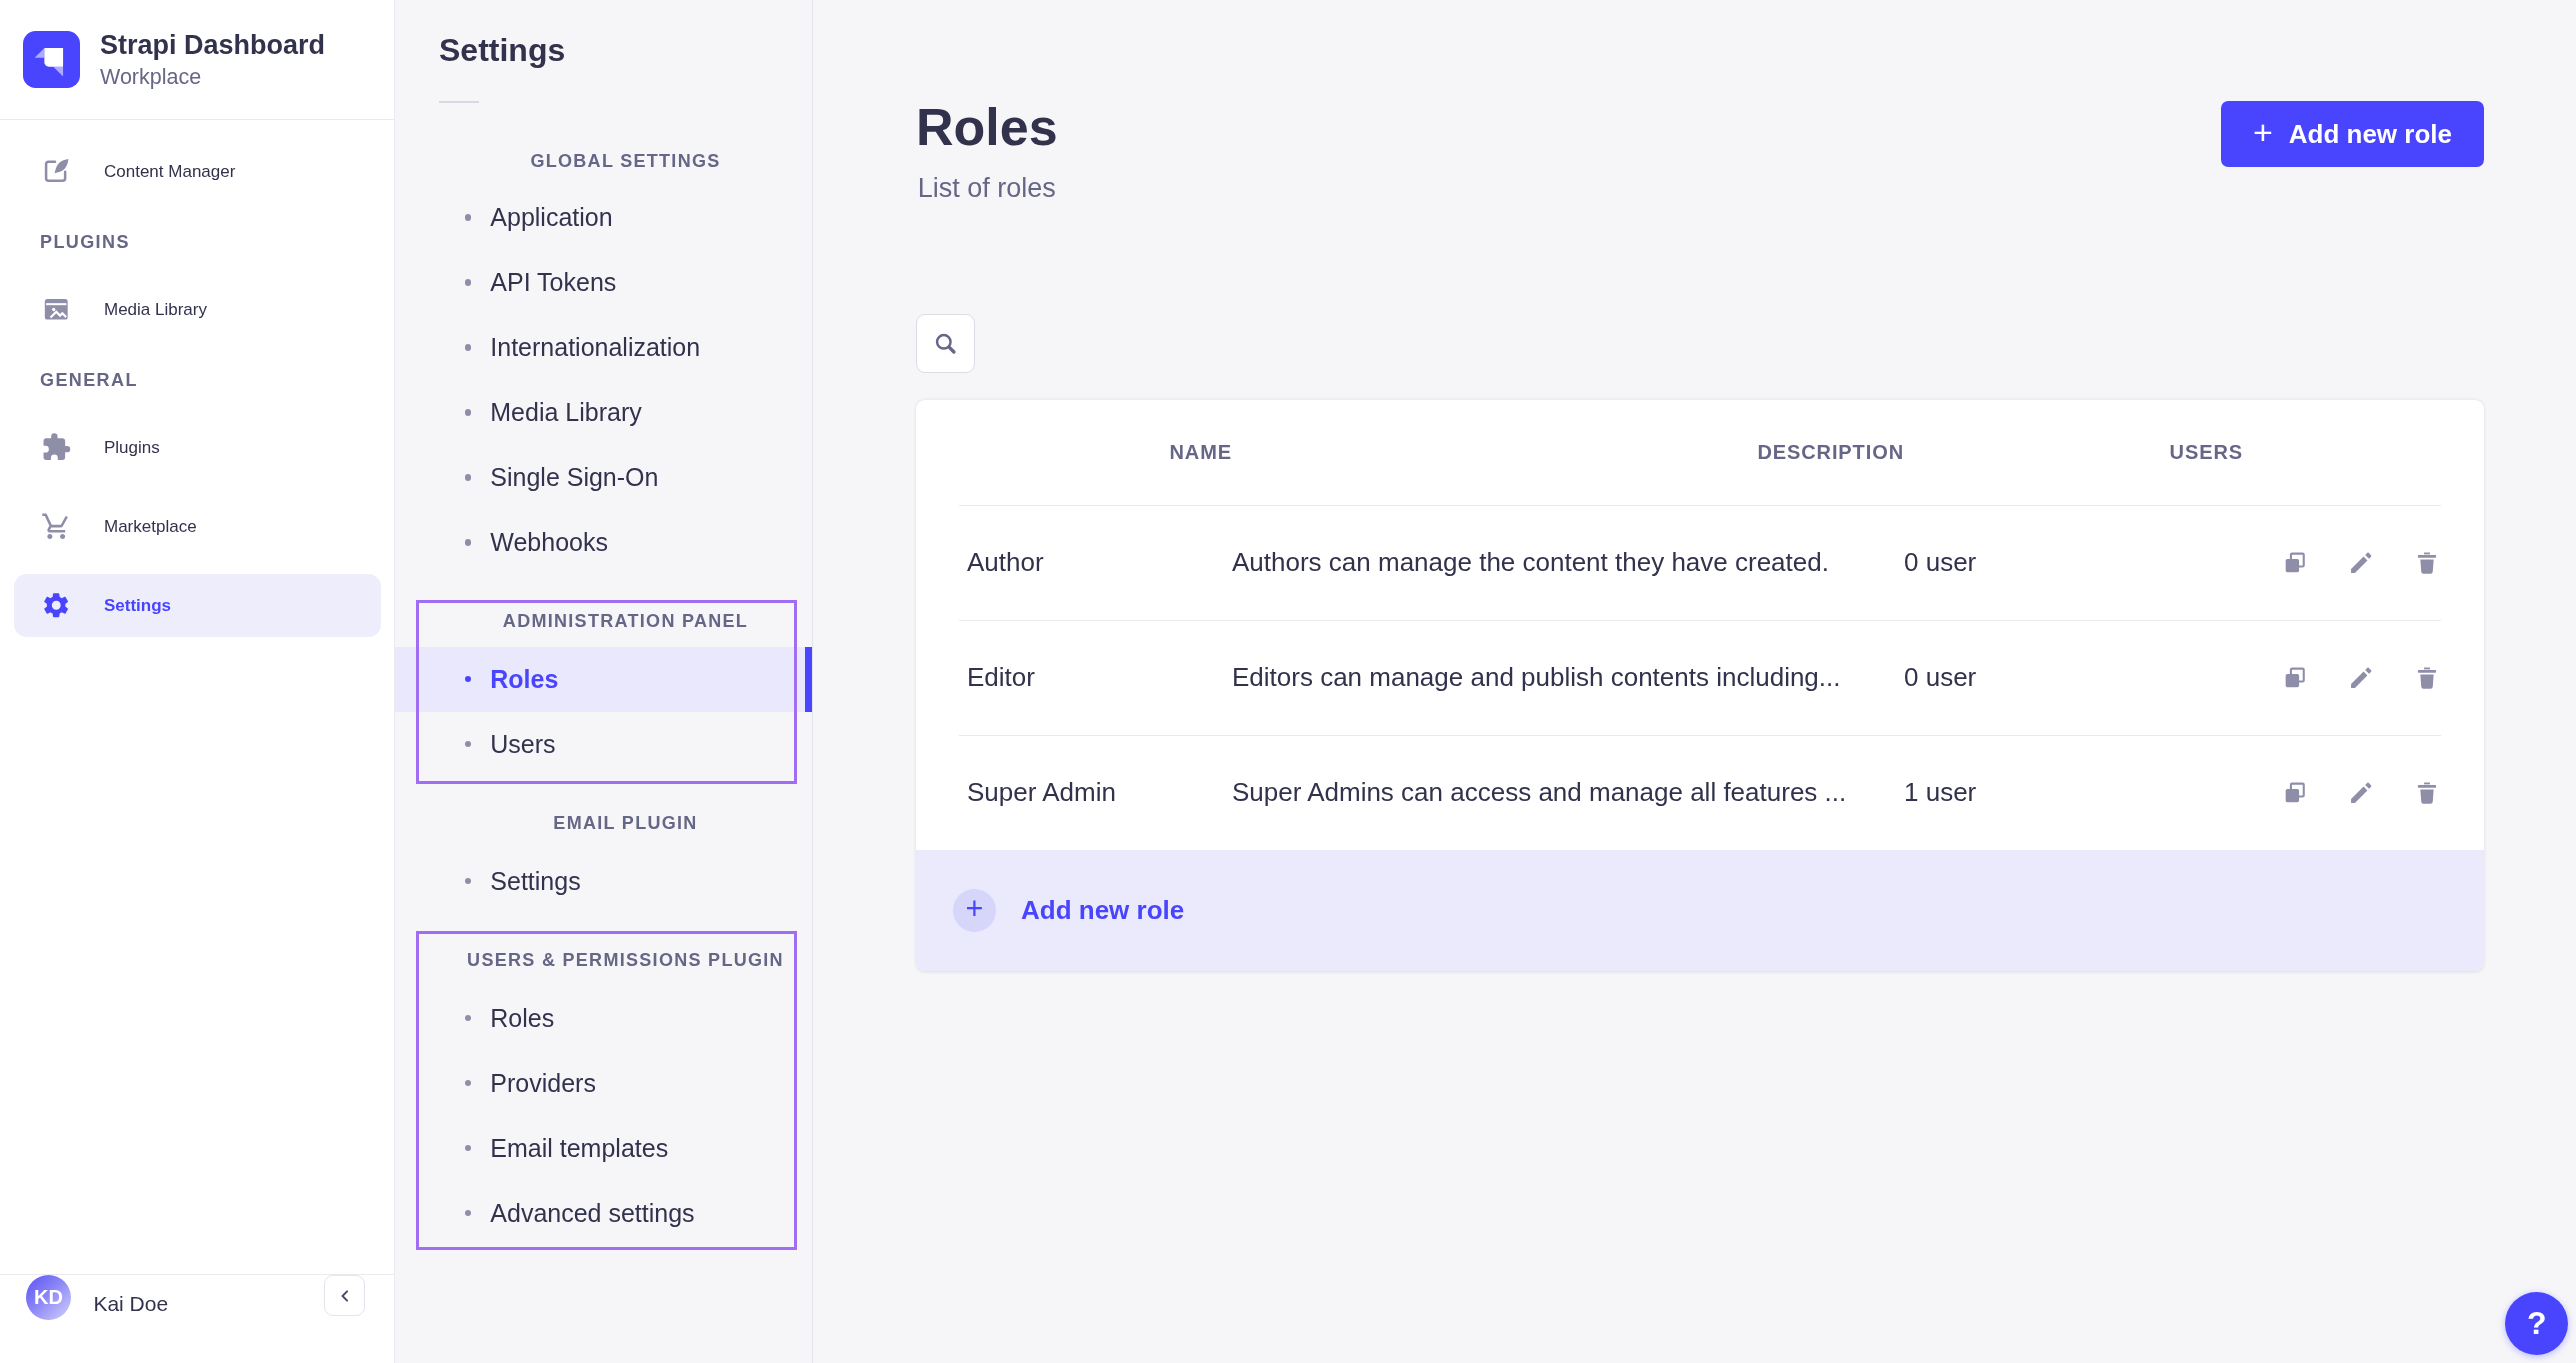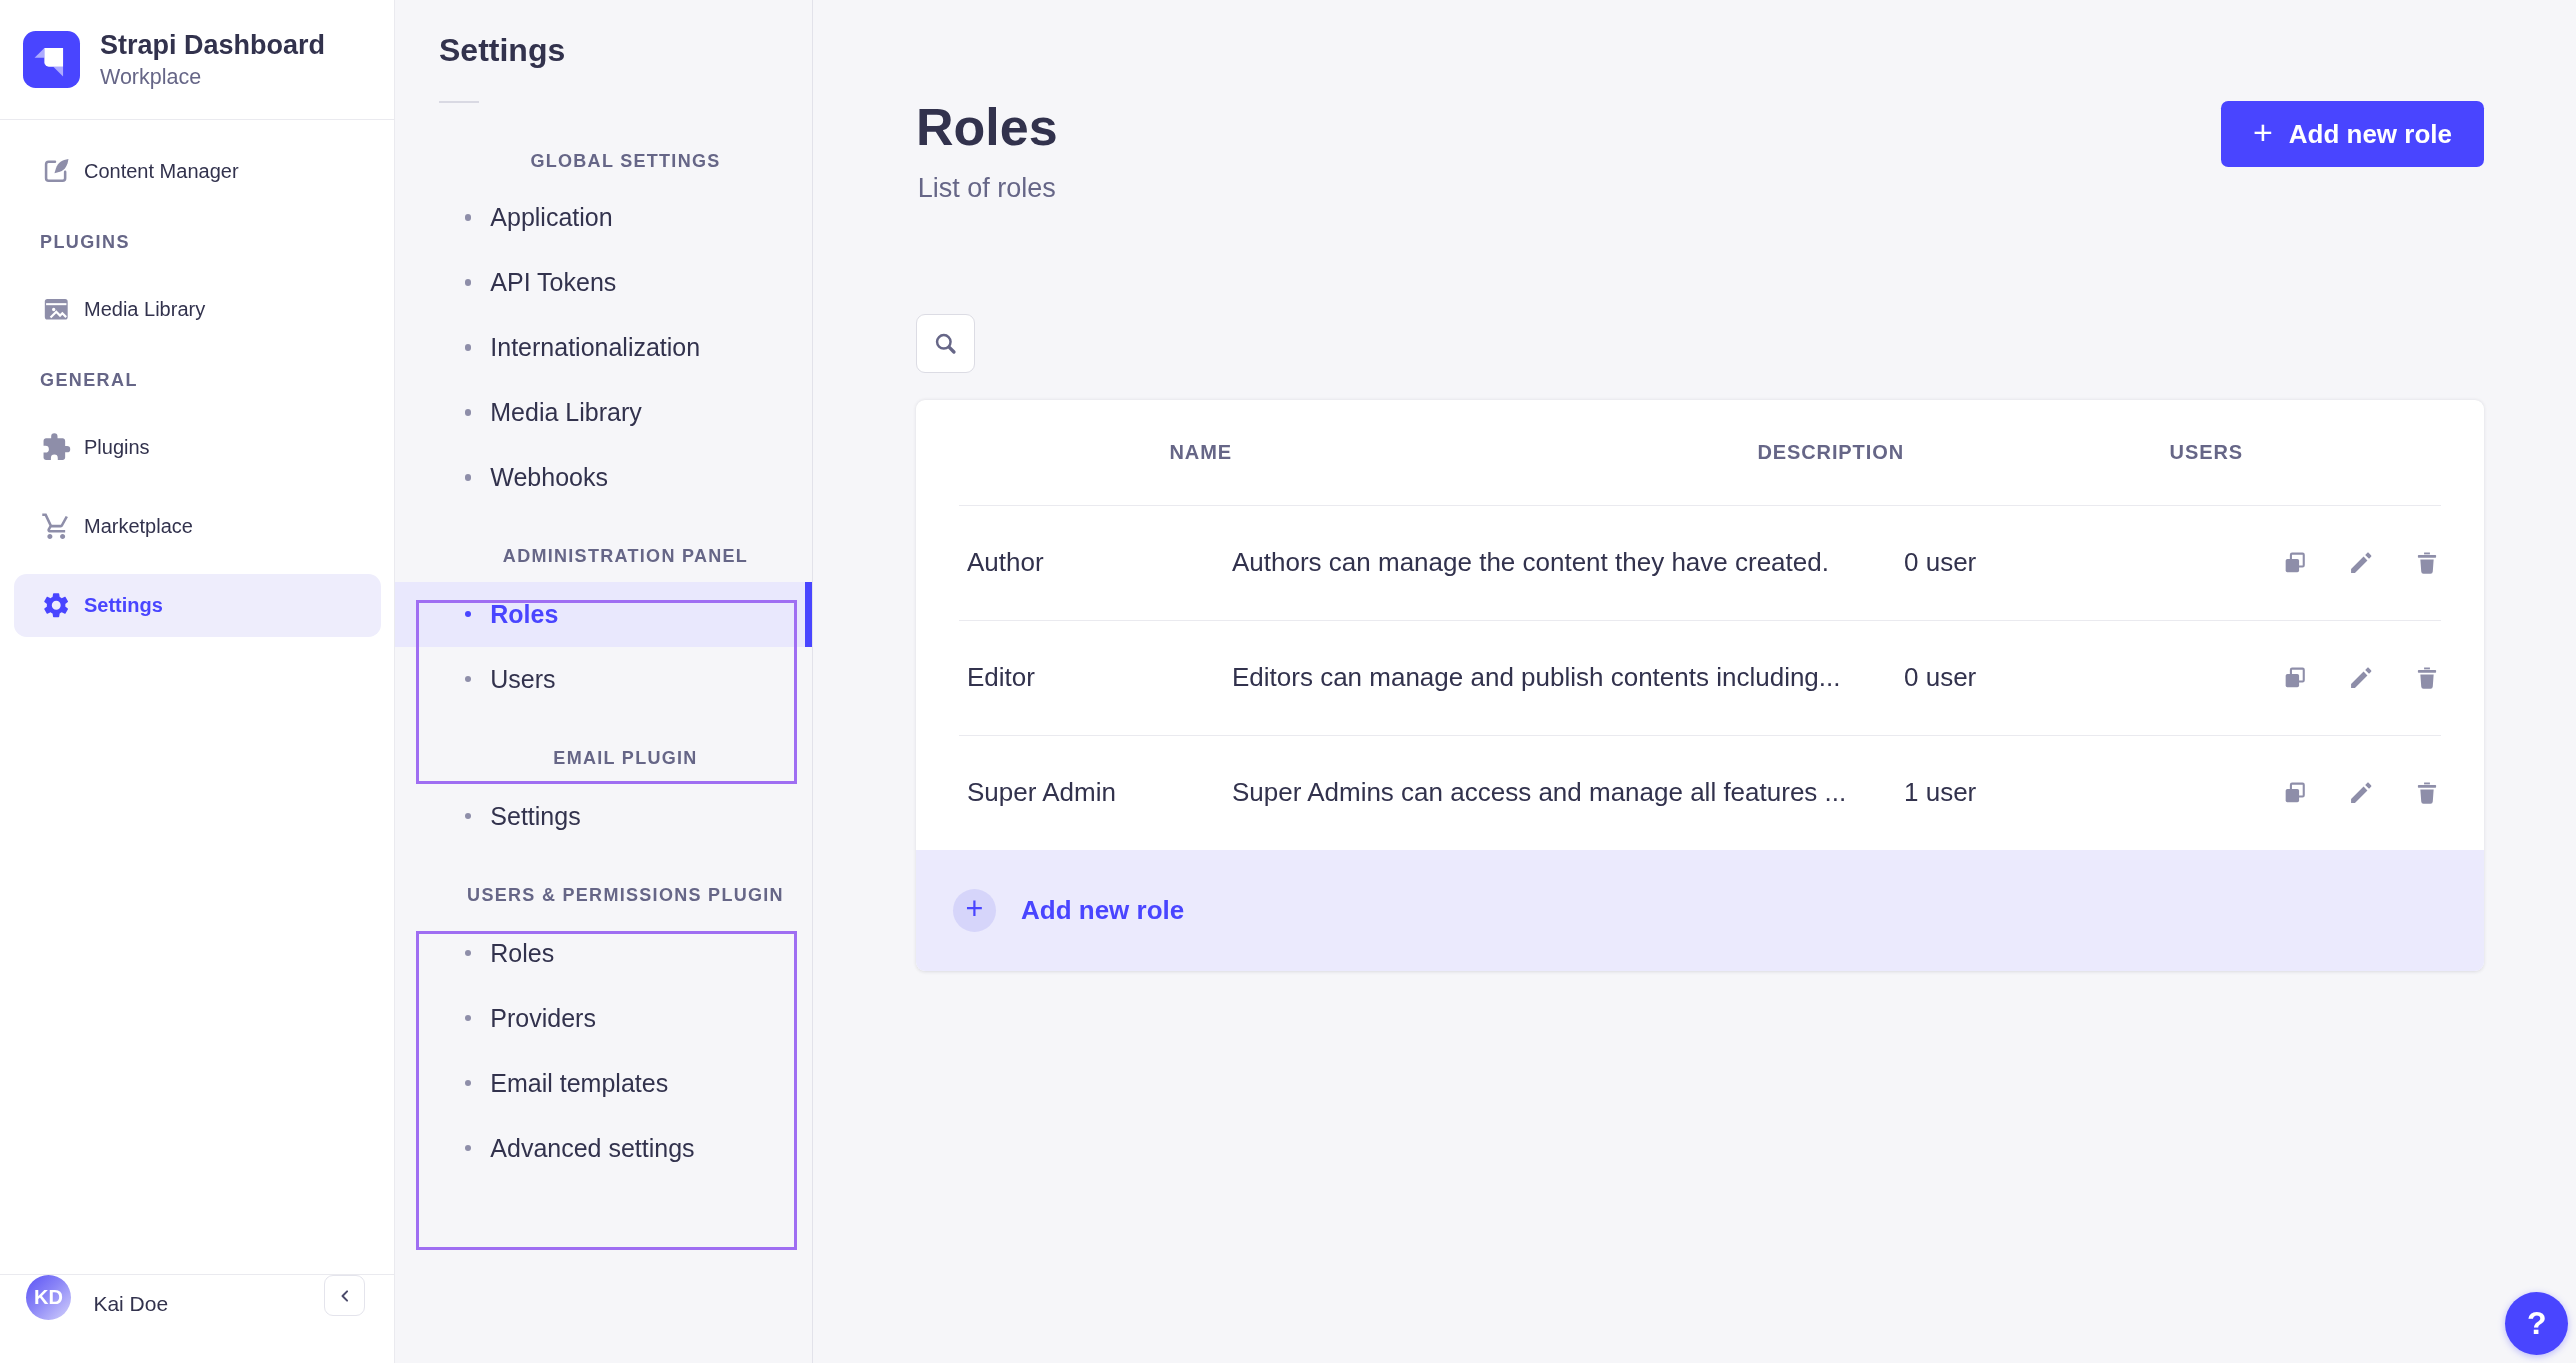--- a/index.html
+++ b/index.html
@@ -15,22 +15,22 @@
     border-right:0.9px solid #eaeaef; display:flex; flex-direction:column;
     flex-shrink:0;
   }
   .brand { height:120px; border-bottom:0.9px solid #eaeaef; display:flex; align-items:center; gap:20px; padding:0 23px; }
   .logo { width:57px; height:57px; border-radius:12.6px; background:#4945ff; flex-shrink:0; }
   .brand-title { font-size:27px; font-weight:700; color:#32324d; line-height:1.2; }
   .brand-sub { font-size:21.5px; color:#666687; margin-top:2.7px; }
   .nav { padding-top:20px; }
   .nav-item {
     height:63px; margin:0 13.5px 16px 13.5px; border-radius:12.6px;
-    display:flex; align-items:center; gap:13px; padding-left:27px;
-    font-size:20px; font-weight:500; color:#32324d; cursor:pointer;
+    display:flex; align-items:center; gap:33px; padding-left:27px;
+    font-size:17px; font-weight:500; color:#32324d; cursor:pointer;
   }
   .nav-item .ico { width:30.5px; height:30.5px; color:#8e8ea9; flex-shrink:0; display:block; }
   .nav-item.active { background:#eeedfc; color:#4945ff; font-weight:600; }
   .nav-item.active .ico { color:#4945ff; }
   .nav-section {
     font-size:18px; font-weight:700; letter-spacing:1.4px; color:#666687;
     margin:29px 0 25px 40px;
   }
   .leftnav-footer {
     margin-top:auto; border-top:0.9px solid #eaeaef; height:90px;
@@ -225,20 +225,24 @@
     <li class="sn-item">
         <span class="dot"></span>
         <span>Internationalization</span>
       </li>
     <li class="sn-item">
         <span class="dot"></span>
         <span>Media Library</span>
       </li>
     <li class="sn-item">
         <span class="dot"></span>
+        <span>Single Sign-On</span>
+      </li>
+    <li class="sn-item">
+        <span class="dot"></span>
         <span>Webhooks</span>
       </li>
   </ul>
 
   <div class="sn-label later">ADMINISTRATION PANEL</div>
   <ul class="sn-list tight">
     <li class="sn-item active">
         <span class="dot"></span>
         <span>Roles</span>
       </li>

